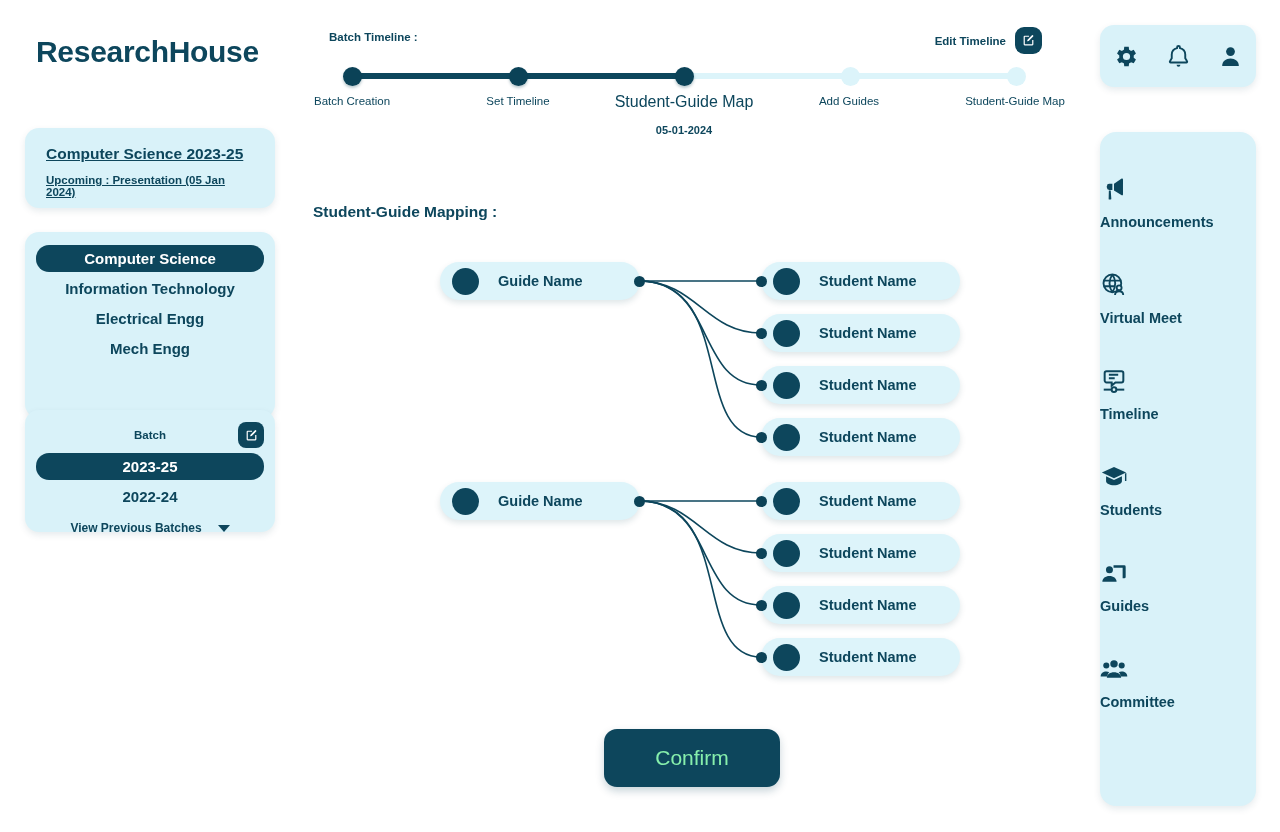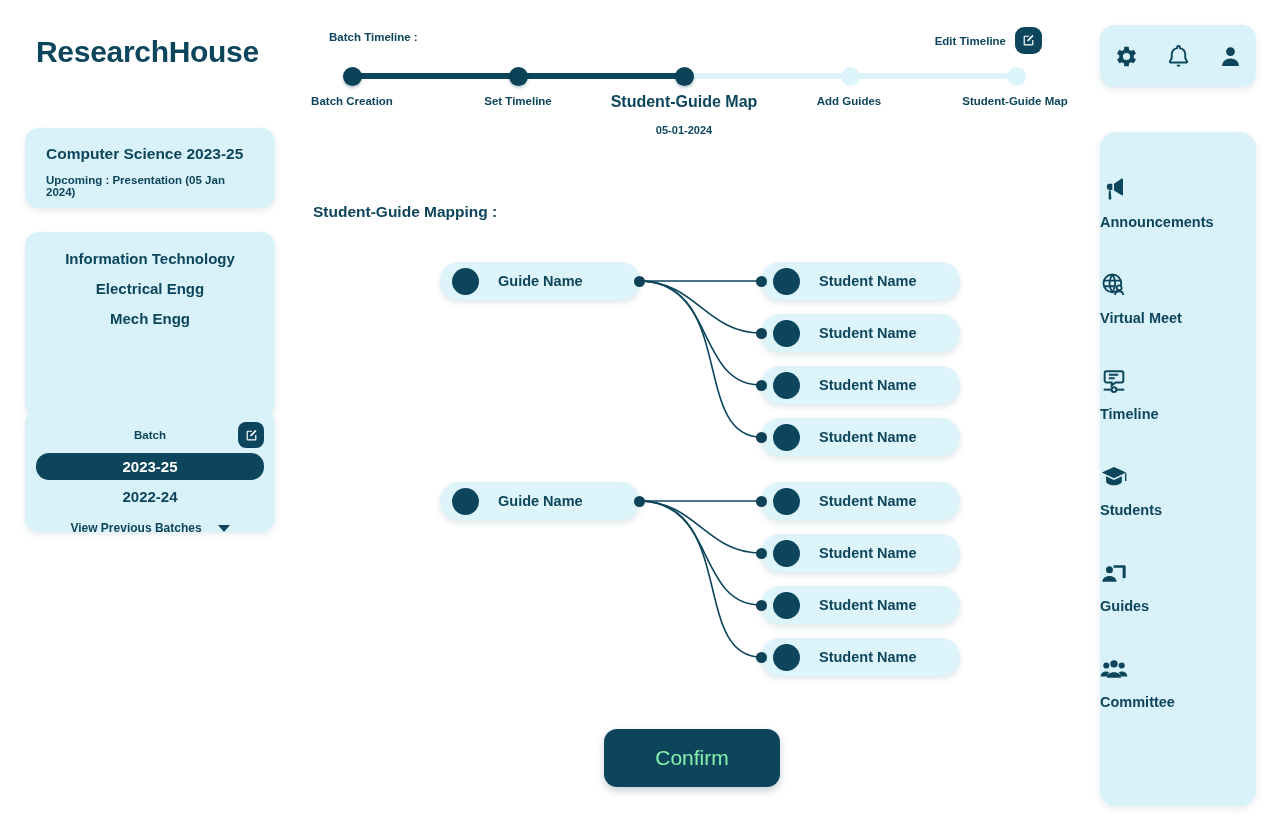--- a/index.html
+++ b/index.html
@@ -23,21 +23,21 @@
   
   #brand{
     position:absolute;left:36px;top:35px;
     font-size:30px;font-weight:bold;letter-spacing:-.3px;color:var(--dark);
   }
   .lcard{
     position:absolute;left:25px;width:250px;
     background:var(--pale);border-radius:14px;
     box-shadow:0 3px 7px rgba(0,60,80,.10);
   }
-  #batch-info{top:128px;height:80px;padding:17px 20px 0 21px;}
+  #batch-info{top:128px;height:80px;padding:17px 20px 0 21px;text-decoration:underline;}
   #batch-info .bi-title{font-size:15.5px;font-weight:bold;line-height:18px;}
   #batch-info .bi-sub{font-size:11.5px;font-weight:bold;margin-top:11px;}
 
   #dept-card{top:232px;height:186px;padding-top:10px;}
   #batch-card{top:410px;height:122px;padding-top:10px;}
 
   .card-head{
     position:relative;height:30px;display:flex;align-items:center;justify-content:center;
   }
   .card-head .ch-label{font-size:11.5px;font-weight:bold;}
@@ -73,21 +73,21 @@
   .tl-line{position:absolute;height:6px;top:73px;border-radius:3px;}
   .tl-line.done{background:var(--dark);}
   .tl-line.todo{background:var(--faint);}
   .tl-node{
     position:absolute;width:19px;height:19px;border-radius:50%;top:67px;cursor:pointer;
   }
   .tl-node.done{background:var(--dark2);box-shadow:0 2px 3px rgba(0,60,80,.28);}
   .tl-node.todo{background:var(--faint);}
   .tl-cap{
     position:absolute;top:95px;transform:translateX(-50%);
-    font-size:11.5px;font-weight:bold;white-space:nowrap;text-align:right;
+    font-size:11.5px;font-weight:normal;white-space:nowrap;text-align:right;
   }
   .tl-cap.active{font-size:16px;top:93px;}
   .tl-date{
     position:absolute;top:124px;transform:translateX(-50%);
     font-size:11px;font-weight:bold;white-space:nowrap;
   }
 
   
   #map-title{position:absolute;left:313px;top:203px;font-size:15.5px;font-weight:bold;}
   #map-area{position:absolute;left:16px;top:0;width:1000px;height:700px;}
@@ -143,20 +143,21 @@
 <body>
 
 <div id="brand">ResearchHouse</div>
 
 <div class="lcard" id="batch-info">
   <div class="bi-title">Computer Science 2023-25</div>
   <div class="bi-sub">Upcoming : Presentation (05 Jan 2024)</div>
 </div>
 
 <div class="lcard" id="dept-card">
+  <div class="opt sel">Computer Science</div>
   <div class="opt">Information Technology</div>
   <div class="opt">Electrical Engg</div>
   <div class="opt">Mech Engg</div>
 </div>
 
 <div class="lcard" id="batch-card">
   <div class="card-head">
     <span class="ch-label">Batch</span>
     <span class="edit-btn">
       <svg viewBox="0 0 24 24">

